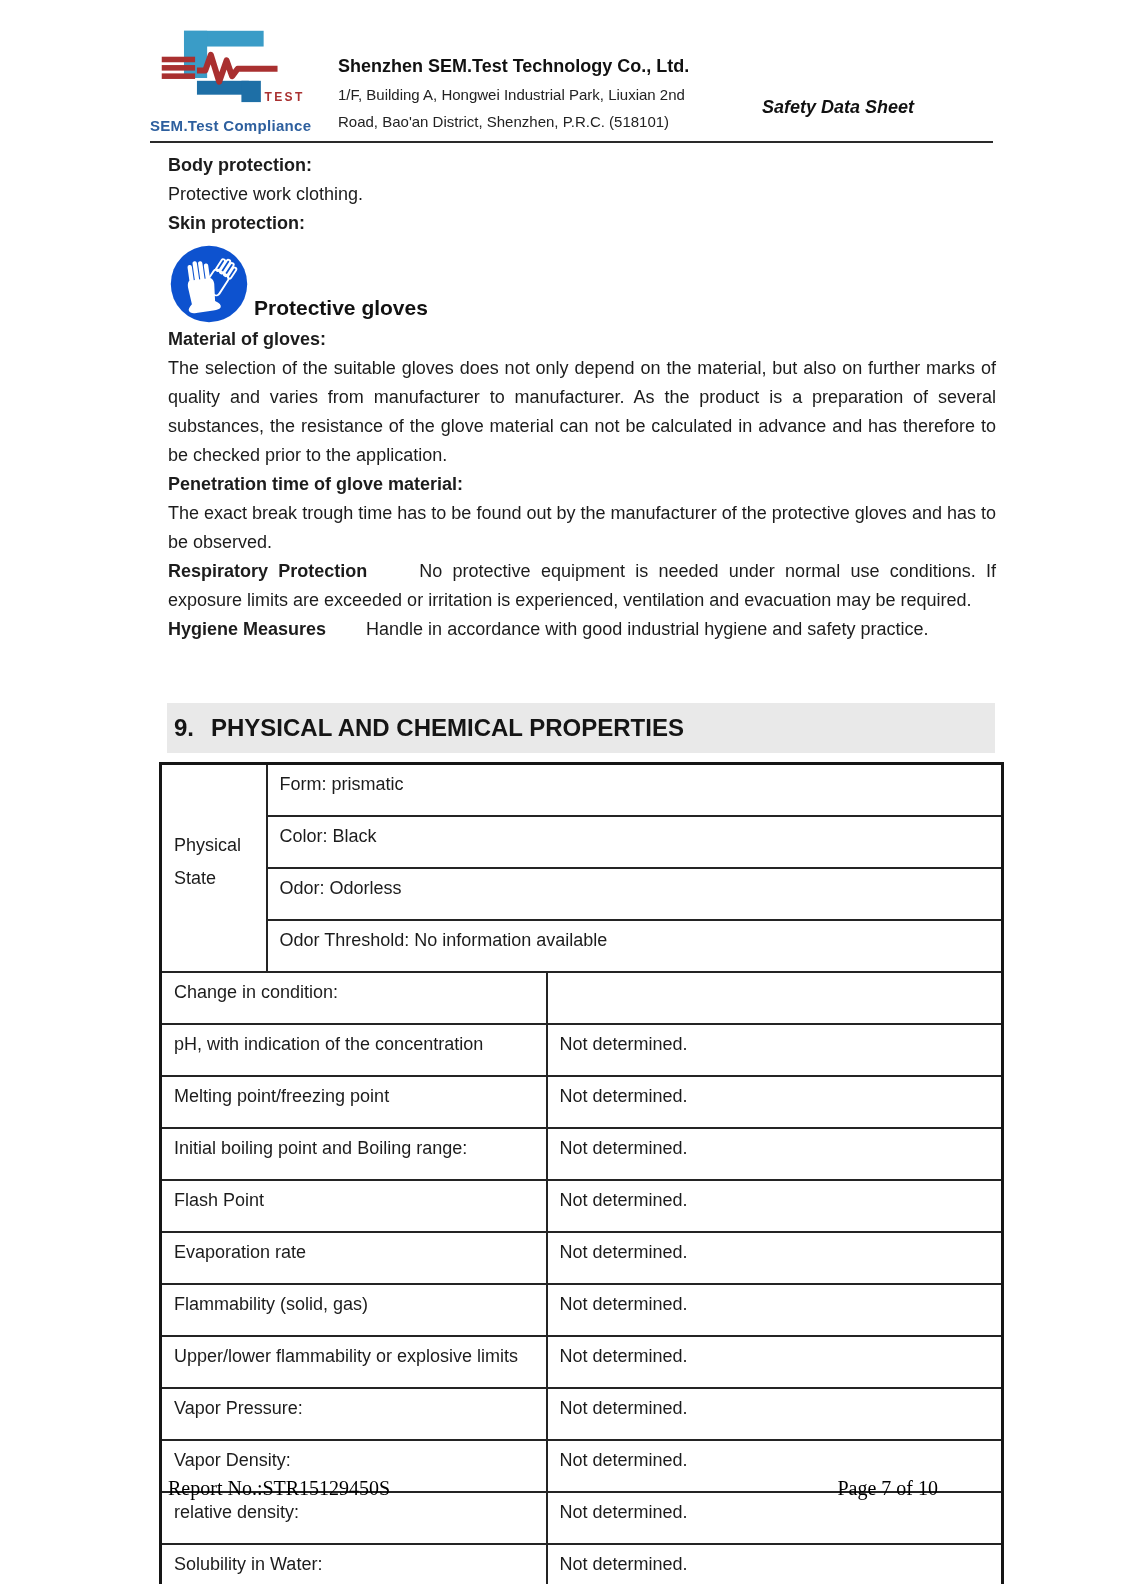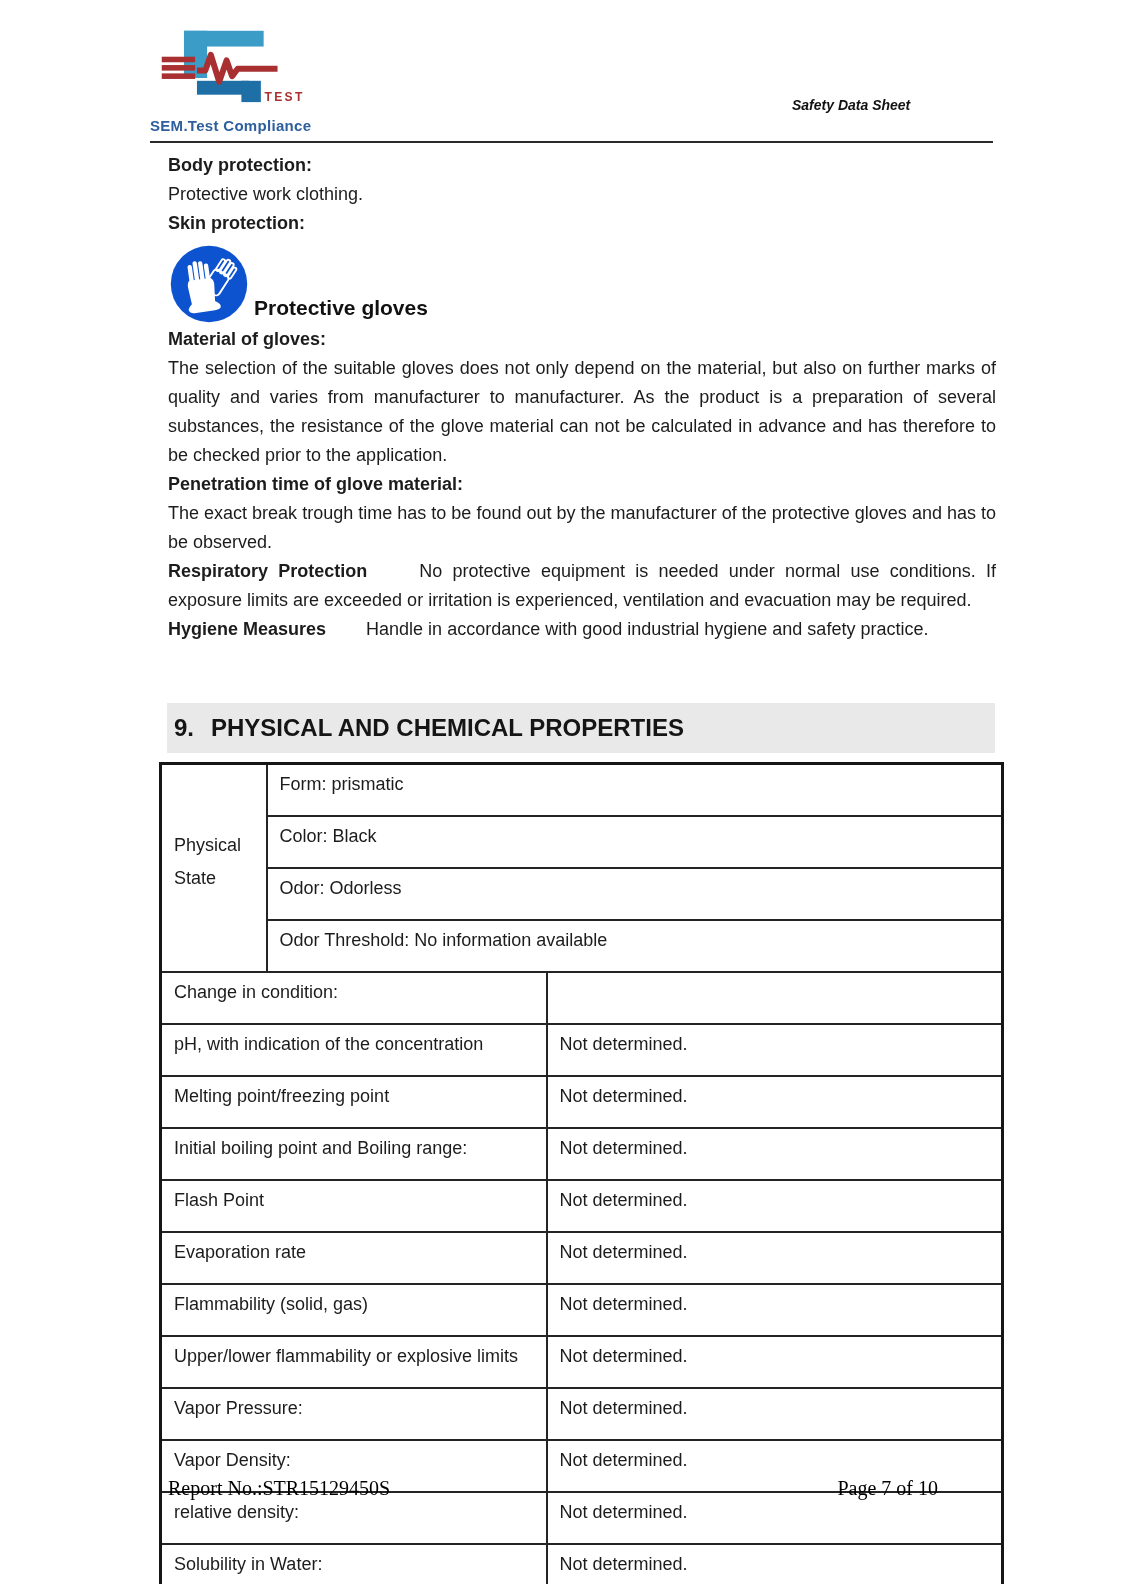--- a/index.html
+++ b/index.html
@@ -11,21 +11,21 @@
     color:#1c1c1c;
     overflow:hidden;
   }
   
   .logo-block{position:absolute;left:150px;top:28px;width:180px;}
   .logo-mark{display:block;width:168px;height:88px;}
   .logo-tagline{font-weight:bold;font-size:15px;color:#2d5f9e;margin-top:1px;letter-spacing:.3px;}
   .company-block{position:absolute;left:338px;top:56px;width:400px;}
   .company-name{font-weight:bold;font-size:18px;color:#111;}
   .company-addr{font-size:15px;margin-top:9px;line-height:18px;color:#222;}
-  .doc-title{position:absolute;left:792px;top:97px;font-weight:bold;font-style:italic;font-size:14px;color:#111;}
+  .doc-title{position:absolute;left:762px;top:97px;font-weight:bold;font-style:italic;font-size:18px;color:#111;}
   .header-rule{position:absolute;left:150px;top:141px;width:843px;border-top:2px solid #2a2a2a;}
   
   .content{position:absolute;left:168px;top:151px;width:828px;font-size:18px;line-height:29px;text-align:justify;}
   .content p{margin:0;}
   .b{font-weight:bold;}
   .glove-row{display:flex;align-items:flex-end;gap:6px;margin:7px 0 2px 2px;text-align:left;}
   .glove-sign{display:block;width:78px;height:78px;}
   .glove-caption{font-weight:bold;font-size:21px;padding-bottom:1px;color:#111;}
   .inline-gap-lg{display:inline-block;width:52px;}
   .inline-gap-md{display:inline-block;width:40px;}
@@ -71,20 +71,25 @@
       <rect x="6" y="31" width="36" height="6" fill="#a93030"></rect>
       <rect x="6" y="40" width="36" height="6" fill="#a93030"></rect>
       <rect x="6" y="49" width="36" height="6" fill="#a93030"></rect>
 
       <polyline points="44,46 53,46 59,29 68,58 76,35 82,52 88,44 131,44" fill="none" stroke="#a93030" stroke-width="6.5" stroke-linejoin="round" stroke-linecap="butt"></polyline>
       <text x="117" y="79" font-size="13" font-weight="bold" letter-spacing="2.5" fill="#a93030">TEST</text>
     </svg>
     <div class="logo-tagline">SEM.Test Compliance</div>
   </div>
 
+  <div class="company-block">
+    <div class="company-name">Shenzhen SEM.Test Technology Co., Ltd.</div>
+    <div class="company-addr">1/F, Building A, Hongwei Industrial Park, Liuxian 2nd</div>
+    <div class="company-addr">Road, Bao'an District, Shenzhen, P.R.C. (518101)</div>
+  </div>
 
   <div class="doc-title">Safety Data Sheet</div>
   <div class="header-rule"></div>
 
   <div class="content">
     <p class="b">Body protection:</p>
     <p>Protective work clothing.</p>
     <p class="b">Skin protection:</p>
 
     <div class="glove-row">

